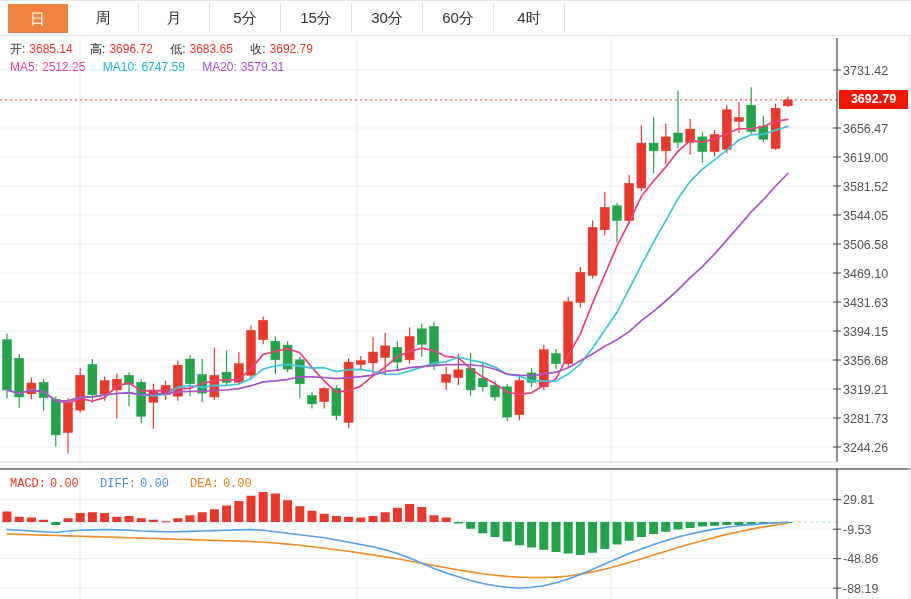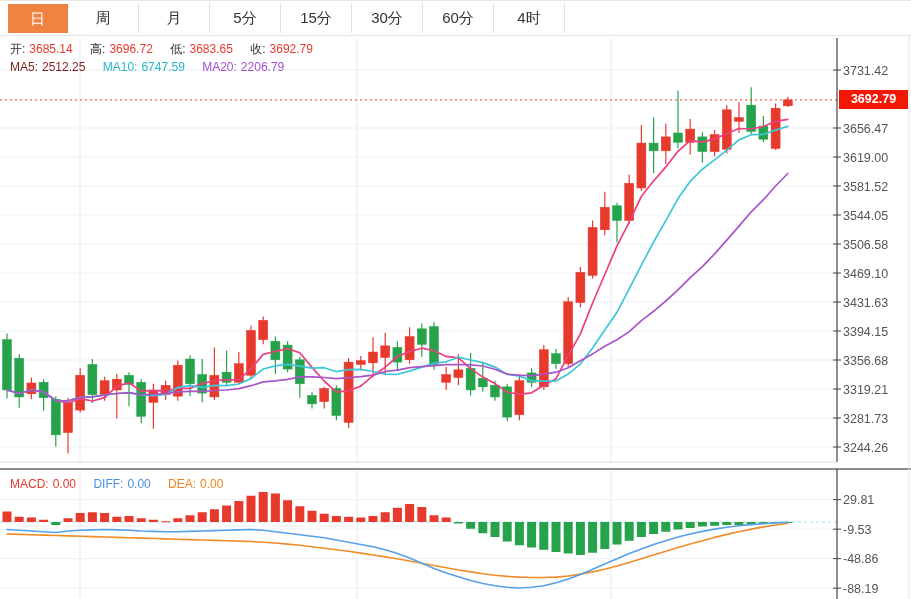--- a/index.html
+++ b/index.html
@@ -10,21 +10,21 @@
           border-top:1px solid #e8e8e8;border-bottom:1px solid #e2e2e2;
           display:flex;align-items:center;padding-left:8px;box-sizing:border-box;}
   .tab{width:71px;height:30px;line-height:30px;text-align:center;font-size:15px;color:#333;
        border-right:1px solid #e0e0e0;box-sizing:border-box;cursor:pointer;}
   .tab.active{width:60px;background:#ef833f;color:#fff;border-right:1px solid #ef833f;height:29px;line-height:29px;}
   .readout{position:absolute;z-index:3;font-size:12px;white-space:nowrap;}
   .readout span{margin-right:4px;}
   .readout .gap{margin-right:14px;}
   .lbl{color:#333;}
   .red{color:#e8392d;}
-  .pink{color:#7f1d1d;}
+  .pink{color:#ec4899;}
   .cyan{color:#27b6c8;}
   .purple{color:#a44fd0;margin-top:35px;}
   .blue{color:#4a90e2;}
   .orange{color:#f08223;}
   .price-flag{position:absolute;left:839px;top:90px;width:69px;height:19px;z-index:3;
               background:#f31806;color:#fff;font-size:12.5px;font-weight:bold;
               line-height:19px;text-align:center;}
 </style>
 </head>
 <body>
@@ -312,24 +312,24 @@
   <div class="readout" style="left:10px;top:41px;">
     <span class="lbl">开:</span><span class="red gap">3685.14</span>
     <span class="lbl">高:</span><span class="red gap">3696.72</span>
     <span class="lbl">低:</span><span class="red gap">3683.65</span>
     <span class="lbl">收:</span><span class="red">3692.79</span>
   </div>
 
   <div class="readout" style="left:10px;top:60px;">
     <span class="pink">MA5:</span><span class="pink gap">2512.25</span>
     <span class="cyan">MA10:</span><span class="cyan gap">6747.59</span>
-    <span class="purple">MA20:</span><span class="purple">2206.79</span>
+    <span class="purple">MA20:</span><span class="purple">3579.31</span>
   </div>
 
-  <div class="readout" style="left:10px;top:477px;">
+  <div class="readout" style="left:10px;top:477px;font-family:Liberation Mono, monospace;">
     <span class="red">MACD:</span><span class="red gap">0.00</span>
     <span class="blue">DIFF:</span><span class="blue gap">0.00</span>
     <span class="orange">DEA:</span><span class="orange">0.00</span>
   </div>
 
   <div class="price-flag">3692.79</div>
 
 </div>
 
 </body></html>

